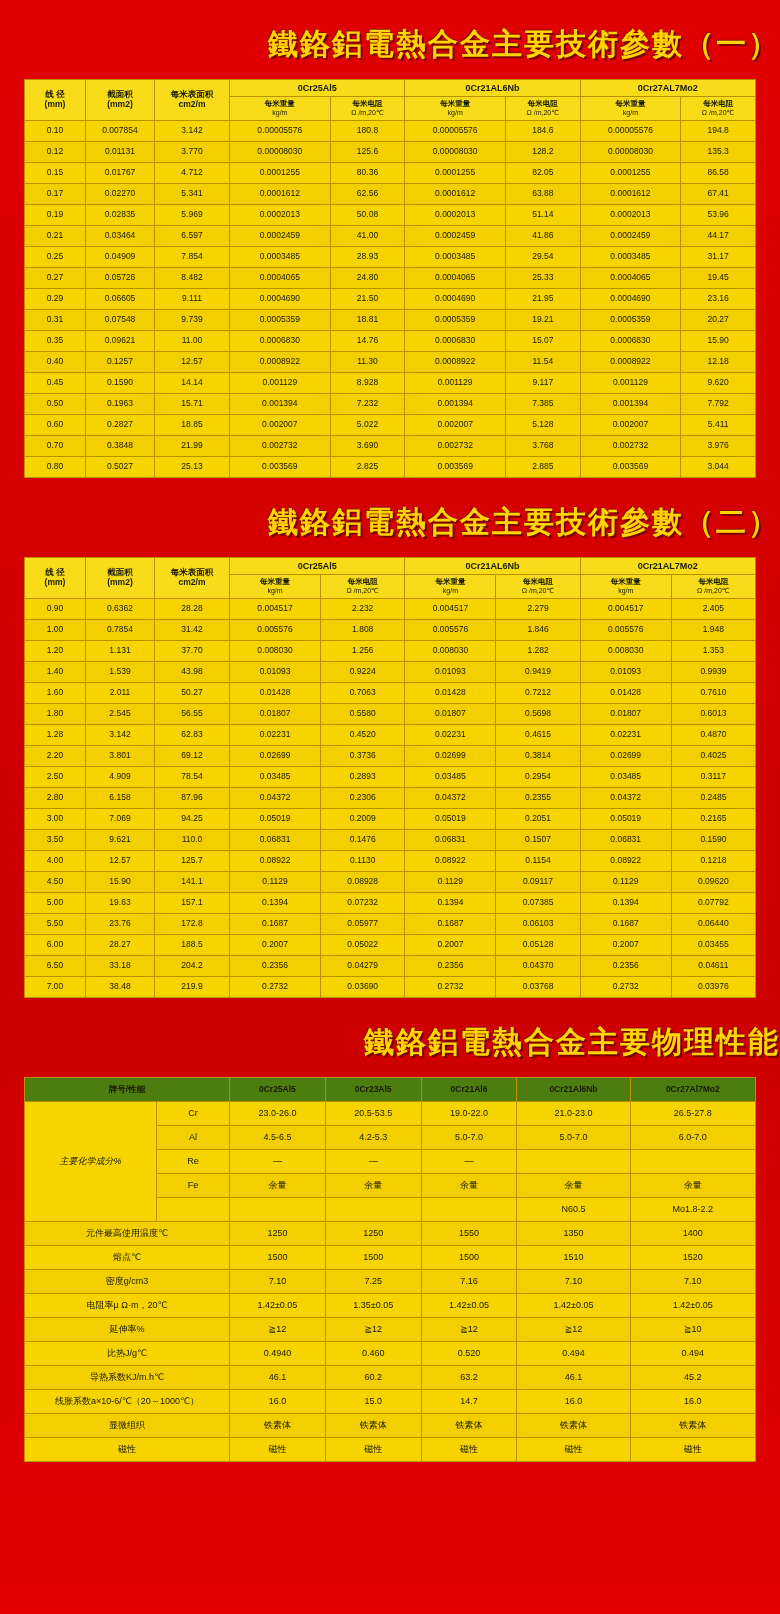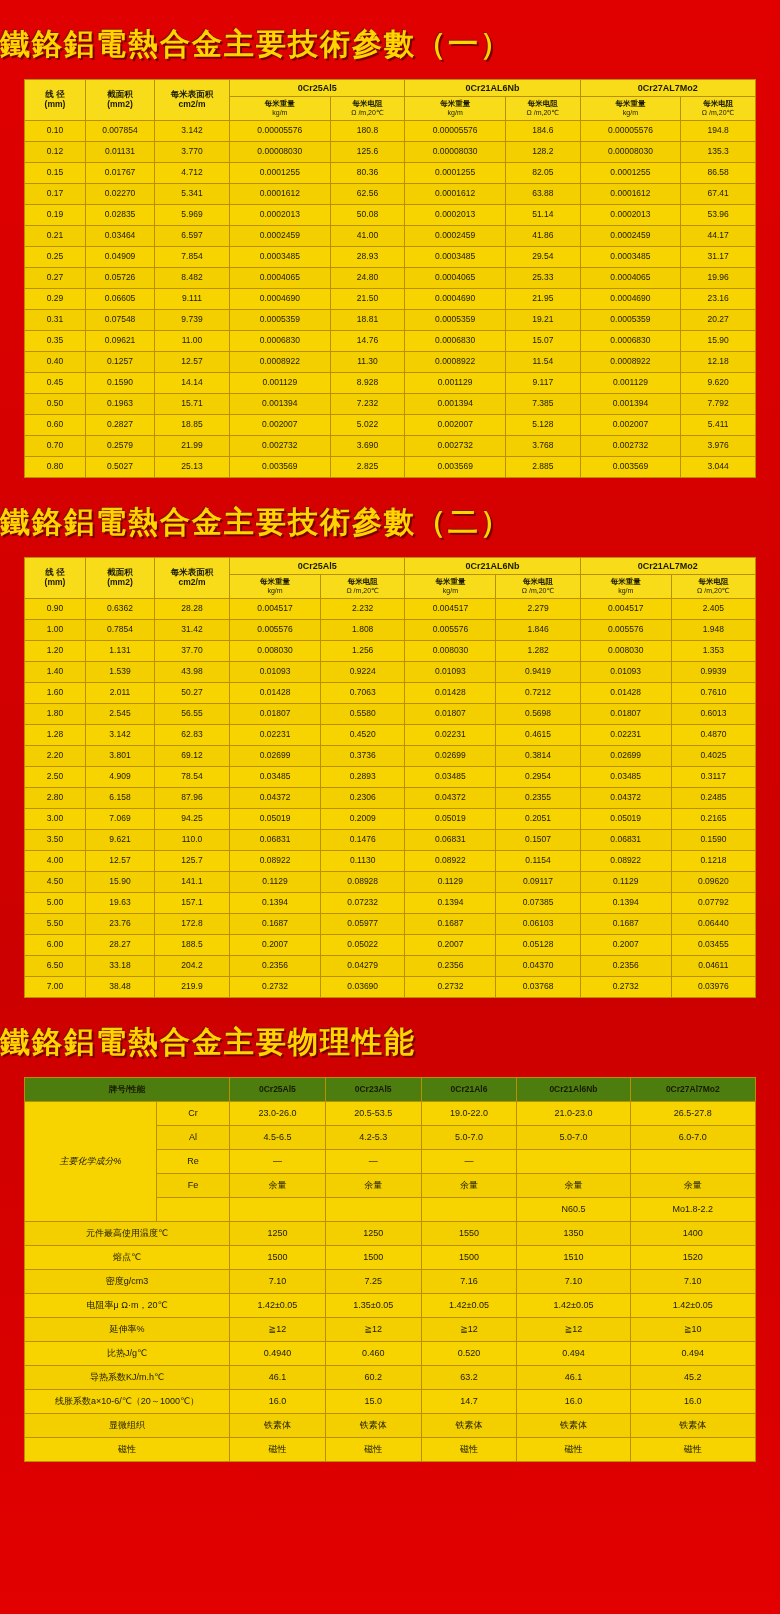--- a/index.html
+++ b/index.html
@@ -11,21 +11,21 @@
   }
   .page{
     width:780px;
     min-height:1614px;
     background:linear-gradient(180deg,#e00000 0%,#d40000 35%,#cc0000 60%,#e20000 100%);
     position:relative;
     padding-bottom:10px;
     box-sizing:border-box;
   }
   .title{
-    text-align:left;
+    text-align:right;
     color:#ffd400;
     font-weight:bold;
     font-size:30px;
     letter-spacing:2px;
     padding:24px 0 14px 0;
     text-shadow:2px 2px 0 #7a0000, -1px -1px 0 #8a1200;
     font-family:"DejaVu Sans","Liberation Sans",sans-serif;
   }
   .title.t2{}
   .tablewrap{padding:0 24px;}
@@ -196,21 +196,21 @@
           </tr>
           <tr>
             <td>0.27</td>
             <td>0.05726</td>
             <td>8.482</td>
             <td>0.0004065</td>
             <td>24.80</td>
             <td>0.0004065</td>
             <td>25.33</td>
             <td>0.0004065</td>
-            <td>19.96</td>
+            <td>19.45</td>
           </tr>
           <tr>
             <td>0.29</td>
             <td>0.06605</td>
             <td>9.111</td>
             <td>0.0004690</td>
             <td>21.50</td>
             <td>0.0004690</td>
             <td>21.95</td>
             <td>0.0004690</td>
@@ -277,21 +277,21 @@
             <td>18.85</td>
             <td>0.002007</td>
             <td>5.022</td>
             <td>0.002007</td>
             <td>5.128</td>
             <td>0.002007</td>
             <td>5.411</td>
           </tr>
           <tr>
             <td>0.70</td>
-            <td>0.2579</td>
+            <td>0.3848</td>
             <td>21.99</td>
             <td>0.002732</td>
             <td>3.690</td>
             <td>0.002732</td>
             <td>3.768</td>
             <td>0.002732</td>
             <td>3.976</td>
           </tr>
           <tr>
             <td>0.80</td>

